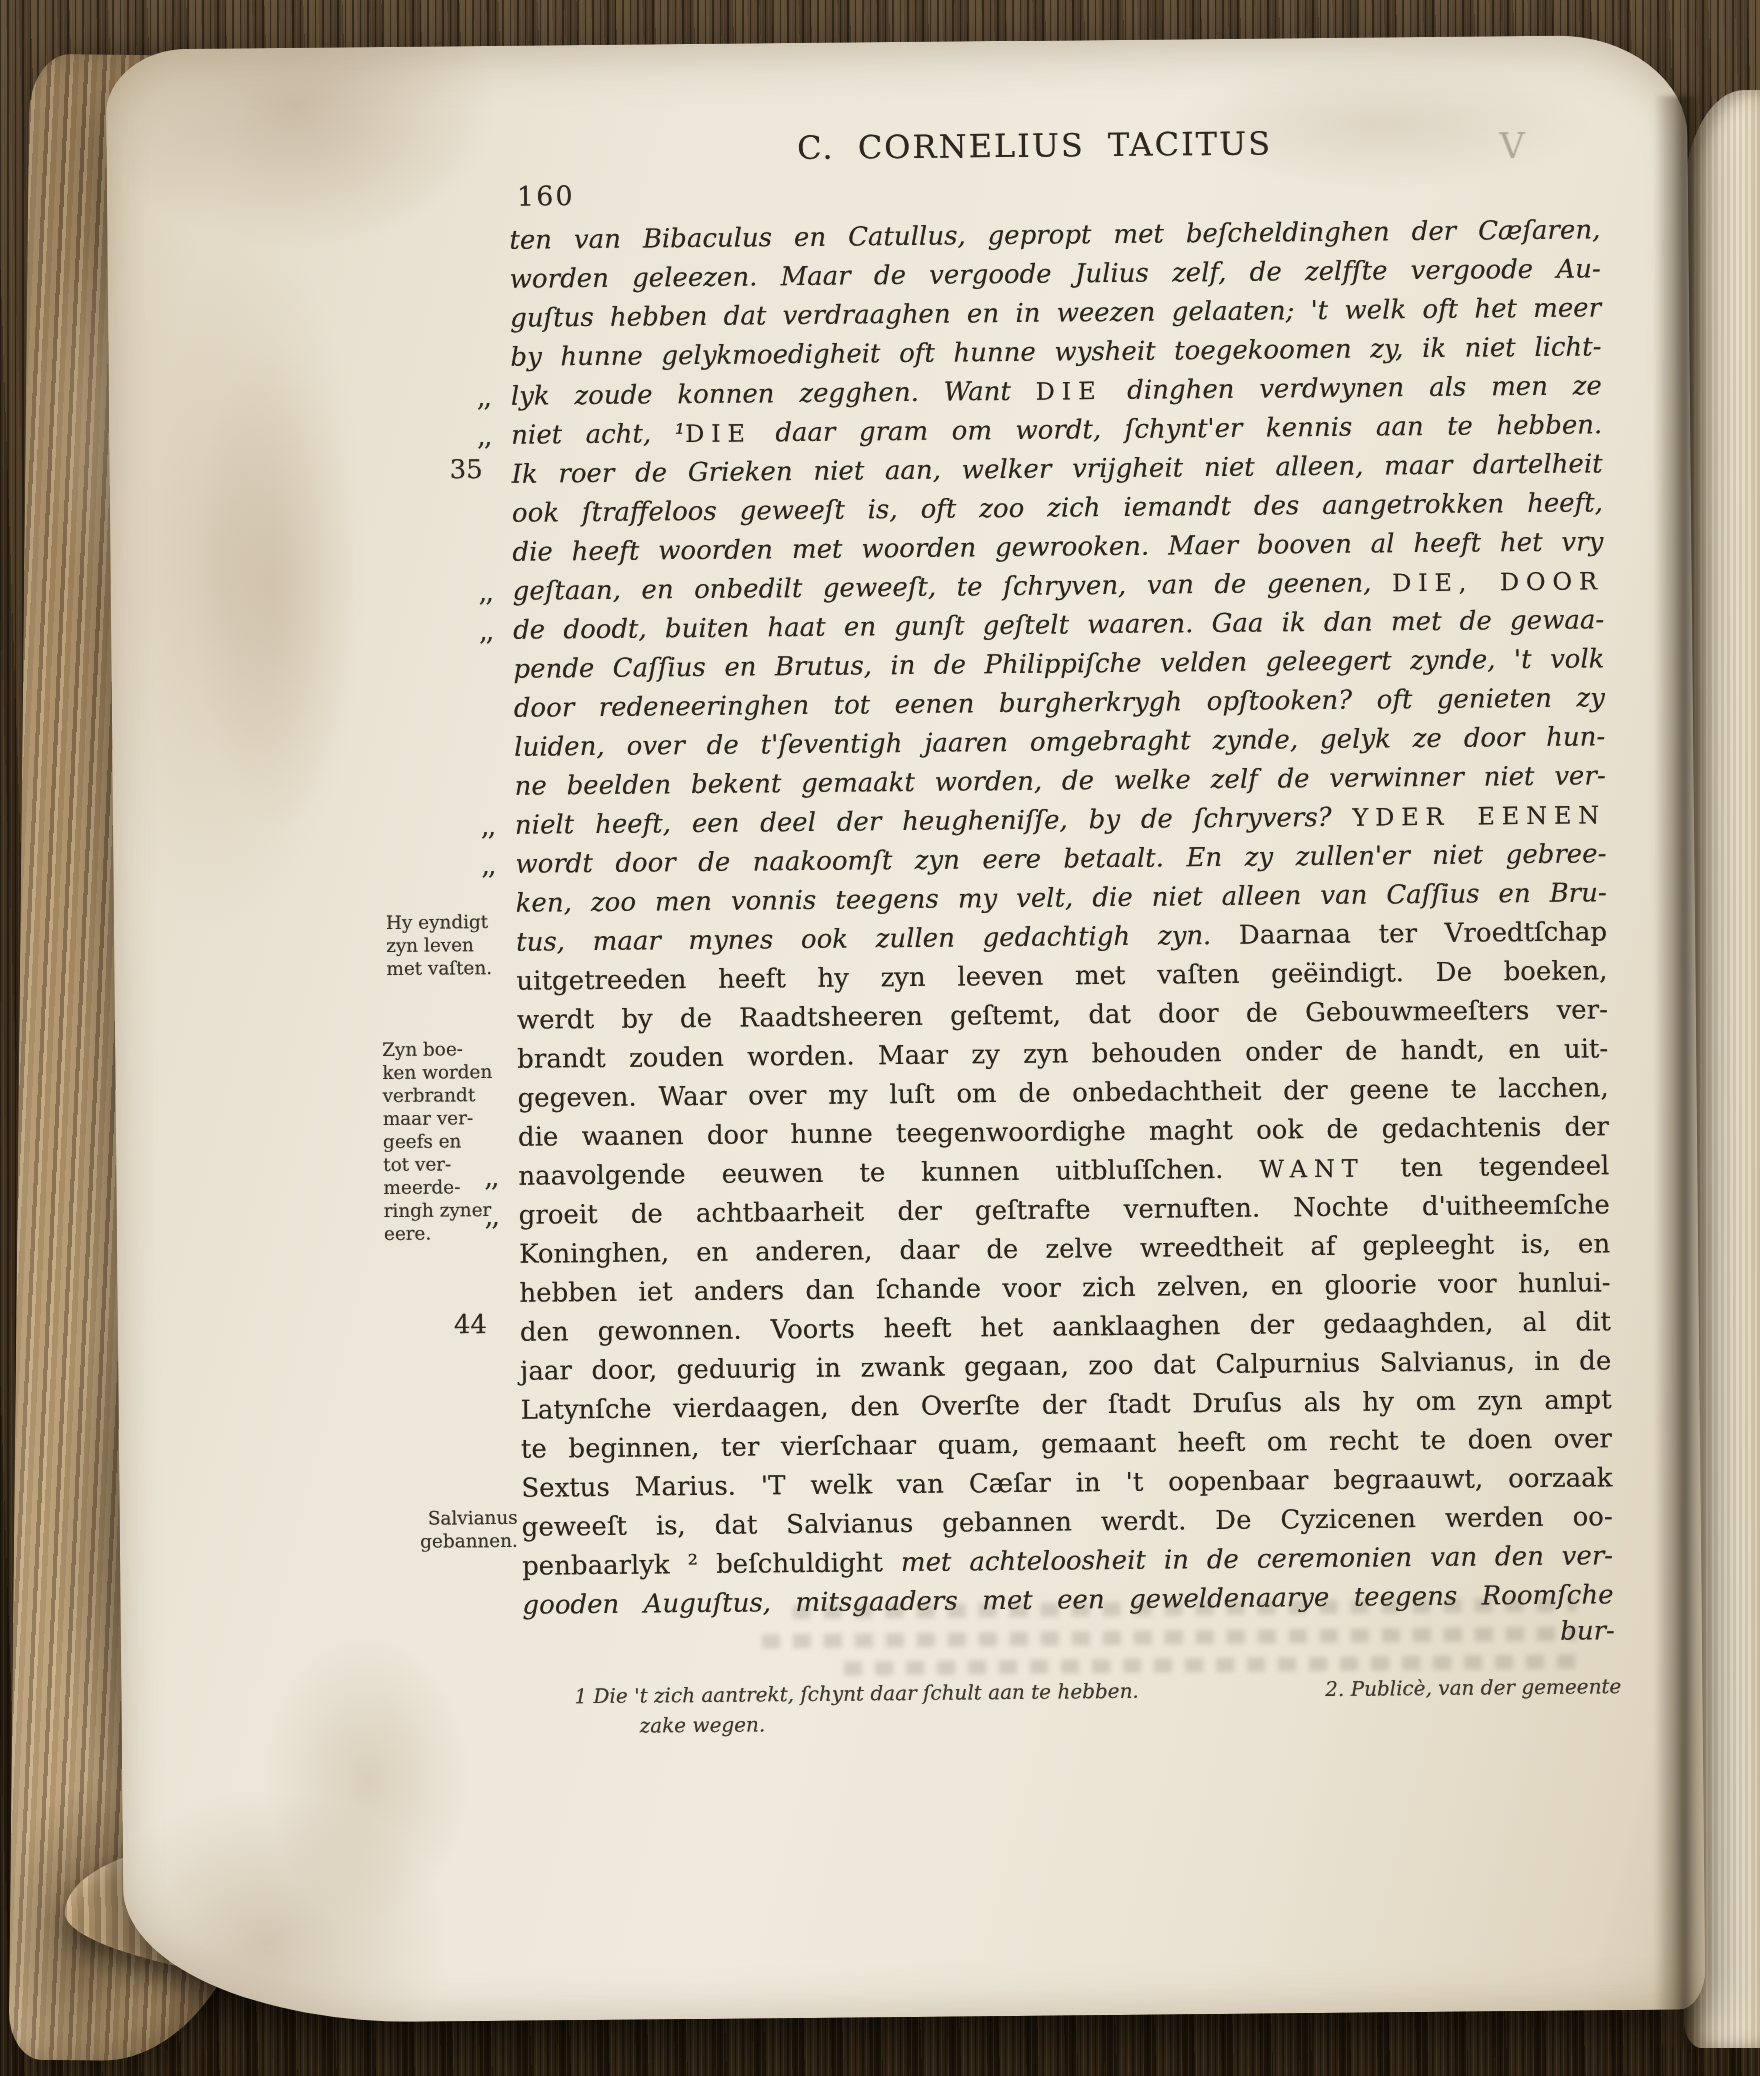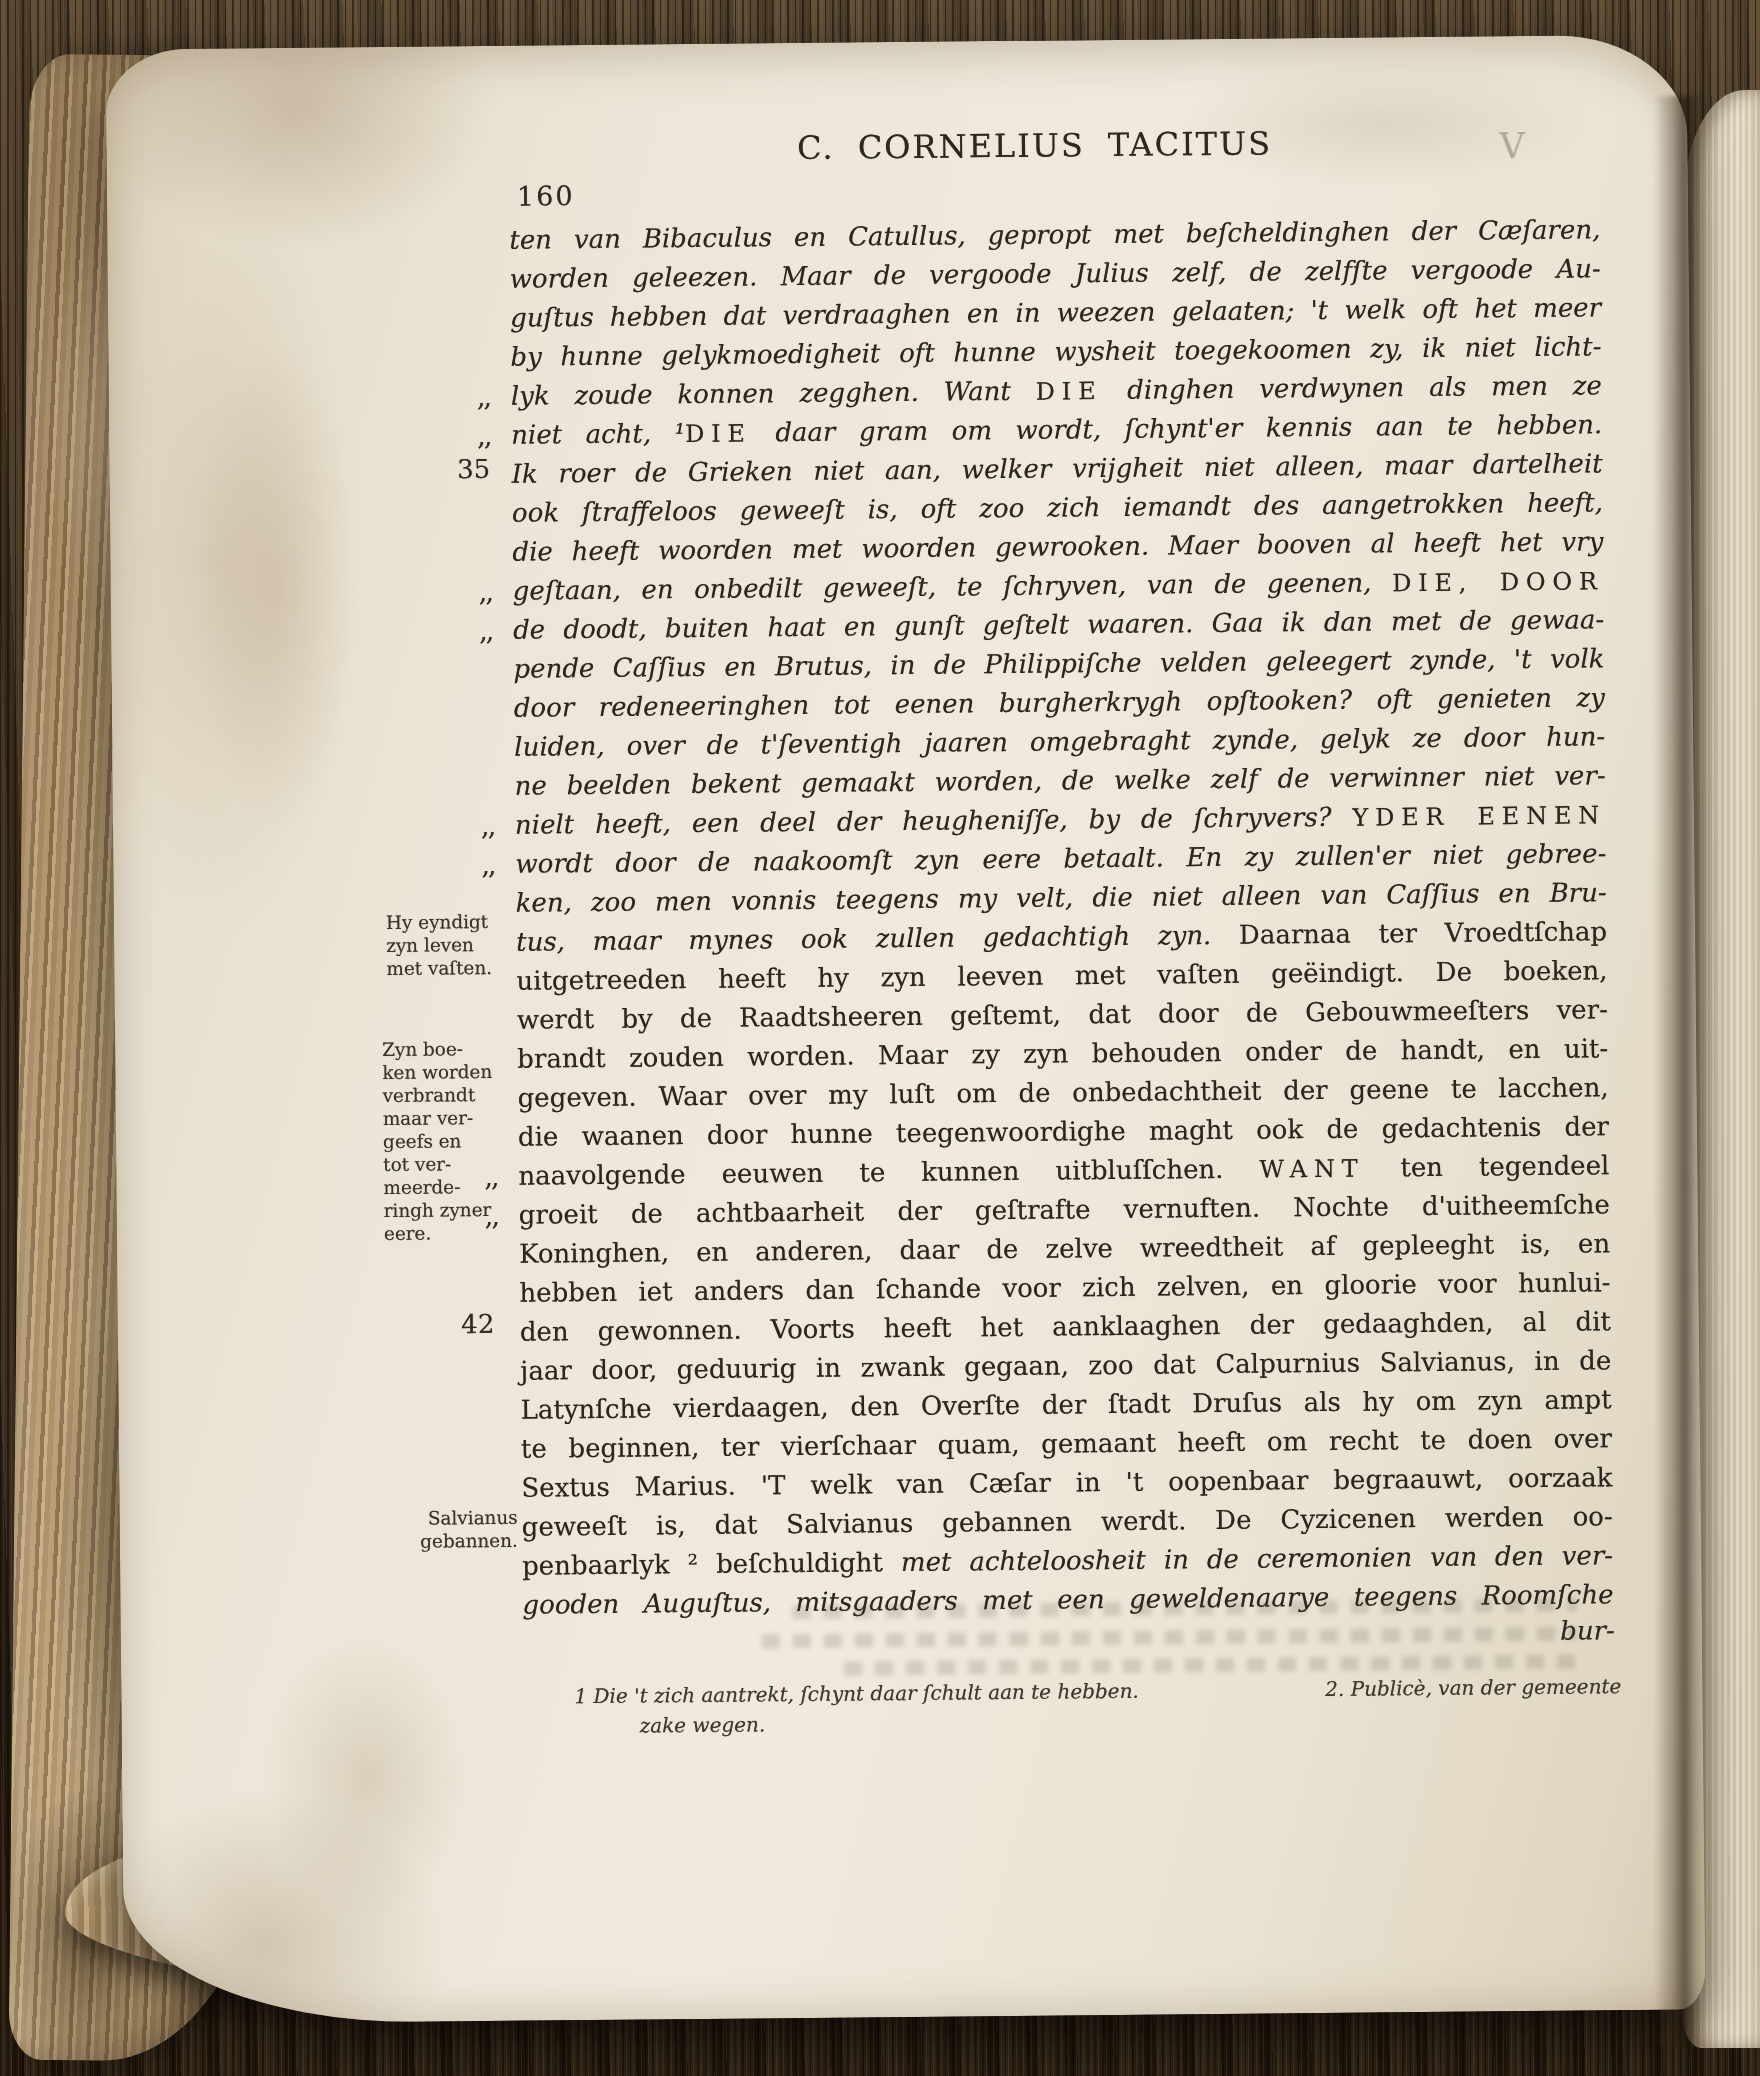--- a/index.html
+++ b/index.html
@@ -81,21 +81,21 @@
   #body-lines{position:absolute;left:402px;top:175px;width:1091px;}
   .bline{
     position:relative;height:39px;line-height:39px;font-size:26px;
     text-align:justify;text-align-last:justify;color:#2b251d;
   }
   .seg-i{font-style:italic;}
   .seg-r{font-style:normal;}
   .seg-c{font-style:normal;letter-spacing:6.8px;font-size:24px;}
   .qmark{position:absolute;left:-34px;top:0;font-size:27px;letter-spacing:-2px;color:#332c23;}
 
-  .secnum{position:absolute;width:48px;text-align:center;font-size:26px;color:#302a21;}
+  .secnum{position:absolute;width:48px;text-align:left;font-size:26px;color:#302a21;}
   #secnum-35{left:340px;top:408px;}
   #secnum-36{left:336px;top:1263px;}
 
   .margin-note{position:absolute;width:136px;font-size:18.4px;line-height:23px;color:#3a332a;}
   #mnote-0{left:272px;top:864px;}
   #mnote-1{left:267px;top:991px;}
   #mnote-2{left:270px;top:1460px;text-align:right;width:128px;}
 
   .catchword{position:absolute;left:1351px;top:1580px;width:143px;text-align:right;font-style:italic;font-size:26px;color:#2f2921;}
 
@@ -127,21 +127,21 @@
   <div class="page-stain-a" data-name="paper-stain"></div>
   <div class="page-stain-b" data-name="paper-stain"></div>
   <div class="page-stain-c" data-name="paper-stain"></div>
 
   <div class="page-content" data-name="page-content">
     <div class="folio" data-name="page-number">160</div>
     <div class="running-header" data-name="running-header">C. CORNELIUS TACITUS</div>
     <div class="ghost-mark" data-name="show-through-mark">V</div>
 
     <div class="secnum" id="secnum-35" data-name="section-number-35">35</div>
-    <div class="secnum" id="secnum-36" data-name="section-number-36">42</div>
+    <div class="secnum" id="secnum-36" data-name="section-number-36">44</div>
 
     <div class="margin-note" id="mnote-0" data-name="margin-note-death-by-fasting">
         <div class="mnote-line" data-name="margin-note-line">Hy eyndigt</div>
         <div class="mnote-line" data-name="margin-note-line">zyn leven</div>
         <div class="mnote-line" data-name="margin-note-line">met vaſten.</div>
       </div>
     <div class="margin-note" id="mnote-1" data-name="margin-note-books-burned">
         <div class="mnote-line" data-name="margin-note-line">Zyn boe-</div>
         <div class="mnote-line" data-name="margin-note-line">ken worden</div>
         <div class="mnote-line" data-name="margin-note-line">verbrandt</div>

